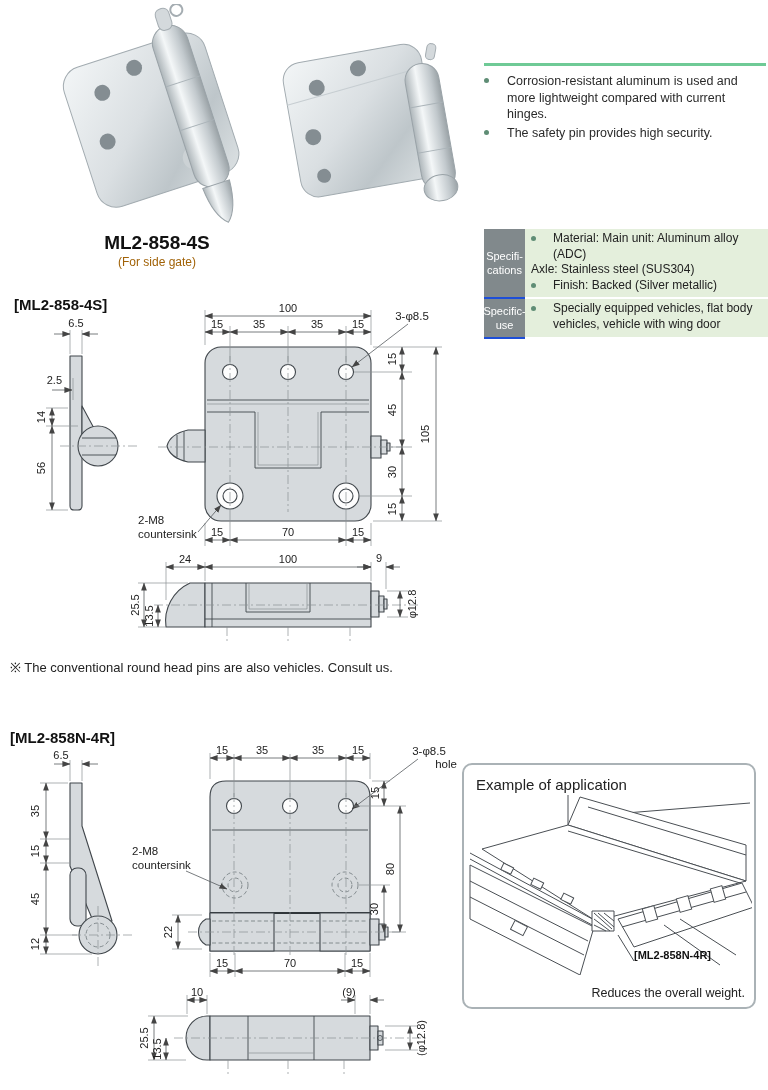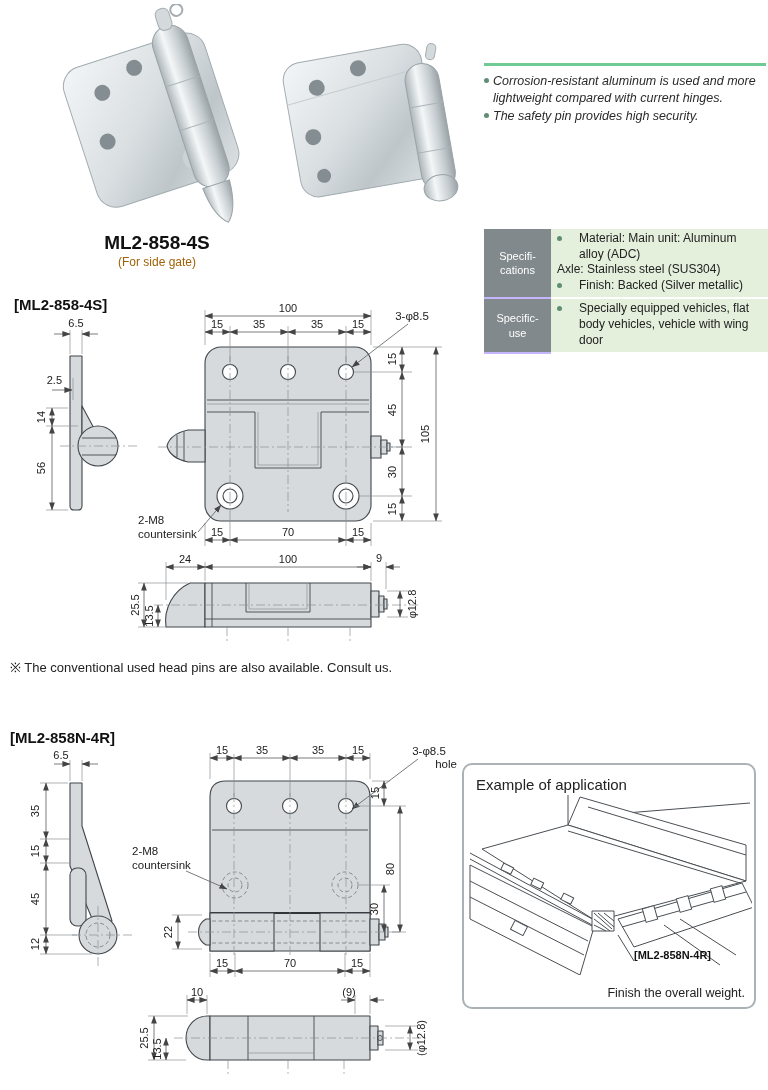--- a/index.html
+++ b/index.html
@@ -2,32 +2,32 @@
 <html><head>
 <meta charset="utf-8">
 <style>
   html,body{margin:0;padding:0;background:#fff;}
   .page{position:relative;width:768px;height:1090px;background:#ffffff;overflow:hidden;
         font-family:"Liberation Sans",sans-serif;color:#222;}
   .abs{position:absolute;}
   
   .feat{position:absolute;left:484px;top:63px;width:282px;}
   .feat .rule{height:3px;background:#6fca96;margin-bottom:7px;}
-  .fi{display:flex;gap:4px;font-size:12.5px;line-height:1.32;color:#2a2a2a;margin-bottom:2px;font-style:italic;}
+  .fi{display:flex;gap:18px;font-size:12.5px;line-height:1.32;color:#2a2a2a;margin-bottom:2px;}
   .dot{width:5px;height:5px;border-radius:50%;background:#5f8d75;margin-top:5px;flex:none;}
   
   .pname{position:absolute;width:200px;text-align:center;}
   .pname .m{font-weight:bold;font-size:19px;color:#111;}
   .pname .u{font-size:12px;color:#a16207;margin-top:1px;}
   
   .specs{position:absolute;left:484px;top:229px;width:284px;font-size:12px;}
   .srow{display:flex;}
-  .slab{width:67px;background:#81898c;color:#fff;font-size:11px;line-height:1.3;display:flex;
+  .slab{width:41px;background:#81898c;color:#fff;font-size:11px;line-height:1.3;display:flex;
         flex-direction:column;align-items:center;justify-content:center;text-align:center;
-        padding:3px 1px;border-bottom:2px solid #c4b5fd;box-sizing:border-box;}
+        padding:3px 1px;border-bottom:2px solid #1d4ed8;box-sizing:border-box;}
   .scon{flex:1;background:#e4efdc;padding:2px 4px 4px 6px;line-height:1.3;border-bottom:2px solid #fff;}
   .sline{display:flex;gap:17px;}
   .sindent{}
   
   .sechead{position:absolute;font-weight:bold;font-size:15px;color:#111;}
   .note{position:absolute;left:10px;top:658px;width:430px;font-size:13px;color:#222;}
   
   .appbox{position:absolute;left:462px;top:763px;width:294px;height:246px;border:2px solid #aab2b6;
           border-radius:10px;background:#fff;box-sizing:border-box;}
   .apptitle{position:absolute;left:12px;top:11px;font-size:15px;color:#222;text-align:right;}
@@ -295,21 +295,21 @@
       <text class="dtxt" text-anchor="middle" transform="translate(286,54) rotate(-90)">φ12.8</text>
       <line class="ext" x1="58" y1="33" x2="8" y2="33"></line>
       <line class="ext" x1="36" y1="77" x2="8" y2="77"></line>
       <line class="dl" x1="14" y1="33" x2="14" y2="77" marker-start="url(#arw)" marker-end="url(#arw)"></line>
       <text class="dtxt" text-anchor="middle" transform="translate(9,55) rotate(-90)">25.5</text>
       <line class="dl" x1="28" y1="55" x2="28" y2="77" marker-start="url(#arw)" marker-end="url(#arw)"></line>
       <text class="dtxt" text-anchor="middle" transform="translate(23,66) rotate(-90)">13.5</text>
     </g>
   </svg>
 
-  <div class="note">※ The conventional used head pins are also available. Consult us.</div>
+  <div class="note">※ The conventional round head pins are also vehicles. Consult us.</div>
 
   <div class="sechead" style="left:10px;top:729px">[ML2-858N-4R]</div>
 
   <svg class="abs" style="left:12px;top:746px" width="132" height="226" viewBox="0 0 132 226">
     <g>
       <path class="oln" d="M58,37 L70,37 L70,80 L100,175 L84,182 L58,120 Z"></path>
       <rect class="oln" x="58" y="122" width="16" height="58" rx="7"></rect>
       <circle class="oln" cx="86" cy="189" r="19"></circle>
       <circle class="hid" cx="86" cy="189" r="12"></circle>
       <line class="cl" x1="60" y1="189" x2="120" y2="189"></line>
@@ -469,16 +469,16 @@
       </g>
       <path class="illf" d="M150,124 L274,88 L286,112 L166,152 Z"></path>
       <path class="ill" d="M154,132 L278,97"></path>
       <rect class="illf" x="176" y="112" width="12" height="14" transform="rotate(-16 182 119)"></rect>
       <rect class="illf" x="210" y="102" width="12" height="14" transform="rotate(-16 216 109)"></rect>
       <rect class="illf" x="244" y="92" width="12" height="14" transform="rotate(-16 250 99)"></rect>
       <path class="ill" d="M196,130 L252,170 M212,124 L268,160"></path>
       <path class="ill" d="M150,140 L166,166"></path>
     </svg>
     <div class="applabel">[ML2-858N-4R]</div>
-    <div class="appcap">Finish the overall weight.</div>
+    <div class="appcap">Reduces the overall weight.</div>
   </div>
 
 </div>
 
 </body></html>

